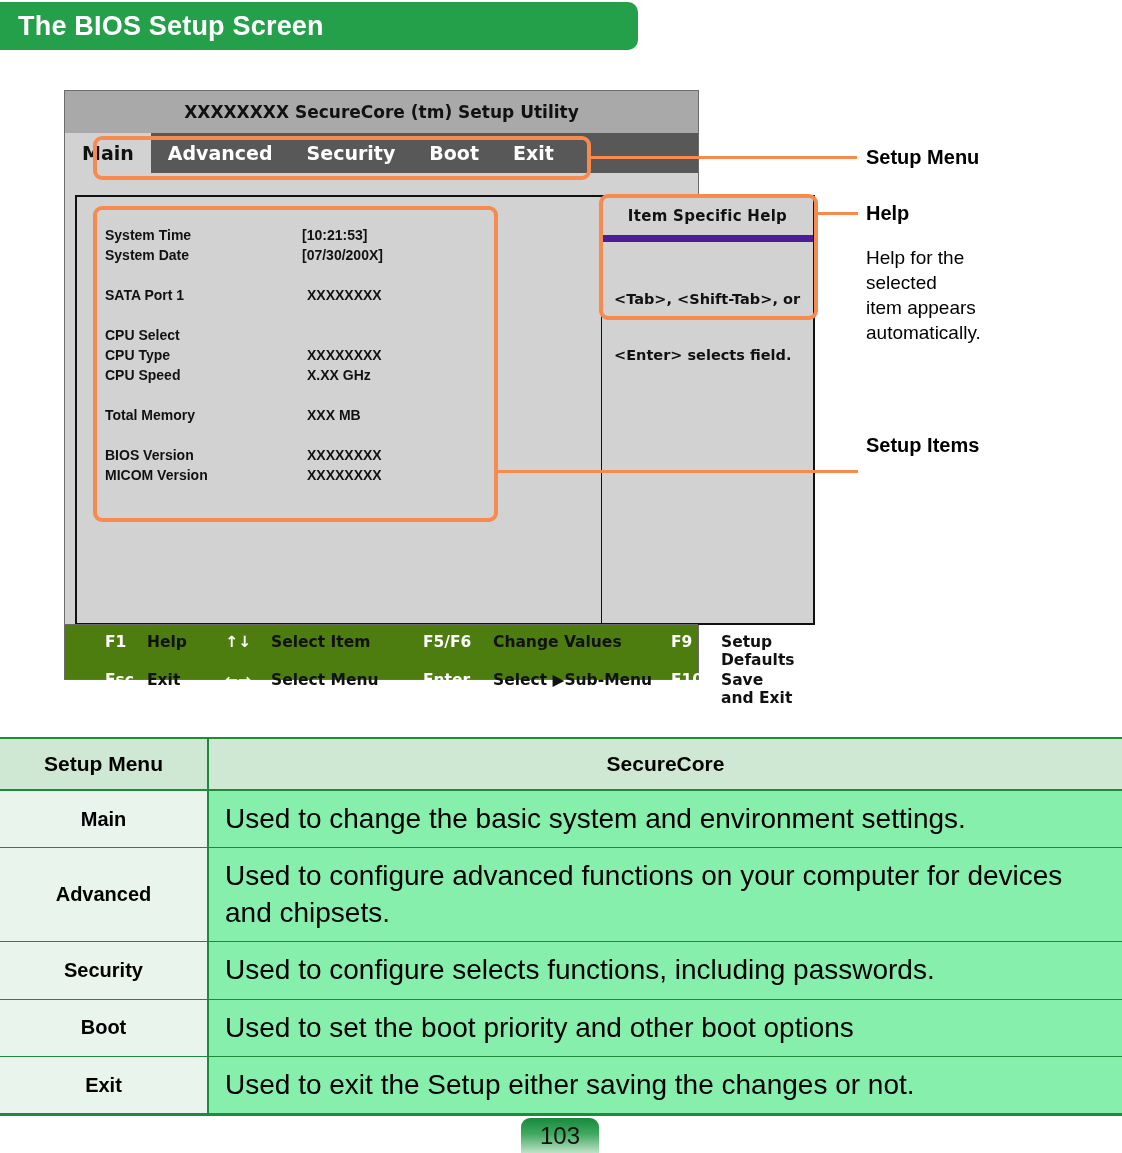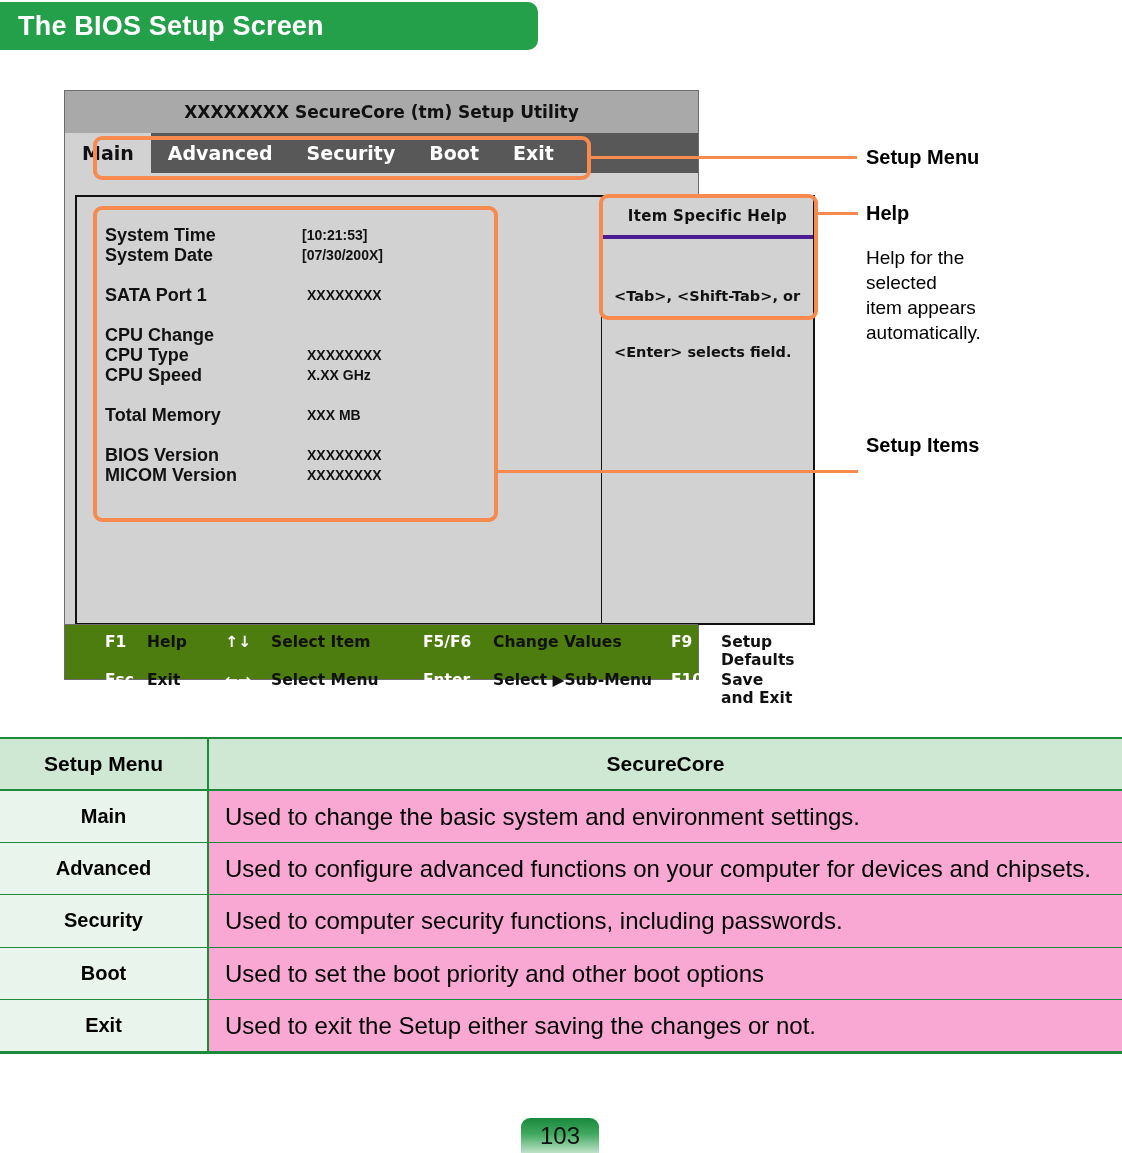--- a/index.html
+++ b/index.html
@@ -13,21 +13,21 @@
     position: relative;
     font-family: "Liberation Sans", sans-serif;
     overflow: hidden;
   }
 
   
   #page-heading {
     position: absolute;
     left: 0;
     top: 2px;
-    width: 538px;
+    width: 638px;
     height: 48px;
     background: #25a04a;
     border-radius: 0 10px 10px 0;
     display: flex;
     align-items: center;
   }
   #page-heading .heading-text {
     color: #ffffff;
     font-size: 27px;
     font-weight: bold;
@@ -101,21 +101,21 @@
     width: 524px;
     position: relative;
   }
   #bios-right-pane {
     flex: 1 1 auto;
     border-left: 1px solid #111111;
     position: relative;
   }
   #help-title-band {
     height: 38px;
-    border-bottom: 4px solid #4c1d95;
+    border-bottom: 7px solid #4c1d95;
     display: flex;
     align-items: center;
     justify-content: center;
   }
   #help-title-band .ht {
     font-size: 15px;
     font-weight: bold;
     color: #111111;
     font-family: "DejaVu Sans", sans-serif;
     letter-spacing: 0.3px;
@@ -140,21 +140,21 @@
     top: 28px;
   }
   #setup-items .row {
     display: flex;
     height: 20px;
     align-items: center;
   }
   #setup-items .row.gap { height: 20px; }
   #setup-items .lbl {
     width: 197px;
-    font-size: 18px;
+    font-size: 14px;
     font-weight: bold;
     color: #111111;
     font-family: "Liberation Sans", sans-serif;
   }
   #setup-items .val {
     font-size: 14px;
     font-weight: bold;
     color: #111111;
     font-family: "Liberation Sans", sans-serif;
   }
@@ -251,22 +251,22 @@
     background: #e9f4ec;
     text-align: center;
     font-size: 20px;
     font-weight: bold;
     color: #000000;
     border-right: 2px solid #1e8a3c;
     border-top: 1px solid #1e8a3c;
     border-bottom: 1px solid #1e8a3c;
   }
   #desc-table tbody td.desc-cell {
-    background: #f9a8d4;
-    font-size: 24px;
+    background: #86efac;
+    font-size: 28px;
     color: #000000;
     padding: 10px 14px 10px 16px;
     line-height: 1.3;
     border-top: 1px solid #1e8a3c;
     border-bottom: 1px solid #1e8a3c;
   }
   #desc-table tbody tr:first-child td { border-top: 2px solid #1e8a3c; }
   #desc-table tbody tr:last-child td { border-bottom: 3px solid #1e8a3c; }
 
   
@@ -322,21 +322,21 @@
           <span class="lbl">System Date</span>
           <span class="val">[07/30/200X]</span>
         </div>
         <div class="row gap"></div>
         <div class="row">
           <span class="lbl">SATA Port 1</span>
           <span class="val ind">XXXXXXXX</span>
         </div>
         <div class="row gap"></div>
         <div class="row">
-          <span class="lbl">CPU Change</span>
+          <span class="lbl">CPU Select</span>
           <span class="val ind"></span>
         </div>
         <div class="row">
           <span class="lbl">CPU Type</span>
           <span class="val ind">XXXXXXXX</span>
         </div>
         <div class="row">
           <span class="lbl">CPU Speed</span>
           <span class="val ind">X.XX GHz</span>
         </div>
@@ -433,21 +433,21 @@
     <tr>
       <td class="menu-cell">Main</td>
       <td class="desc-cell">Used to change the basic system and environment settings.</td>
     </tr>
     <tr>
       <td class="menu-cell">Advanced</td>
       <td class="desc-cell">Used to configure advanced functions on your computer for devices and chipsets.</td>
     </tr>
     <tr>
       <td class="menu-cell">Security</td>
-      <td class="desc-cell">Used to computer security functions, including passwords.</td>
+      <td class="desc-cell">Used to configure selects functions, including passwords.</td>
     </tr>
     <tr>
       <td class="menu-cell">Boot</td>
       <td class="desc-cell">Used to set the boot priority and other boot options</td>
     </tr>
     <tr>
       <td class="menu-cell">Exit</td>
       <td class="desc-cell">Used to exit the Setup either saving the changes or not.</td>
     </tr>
   </tbody>

